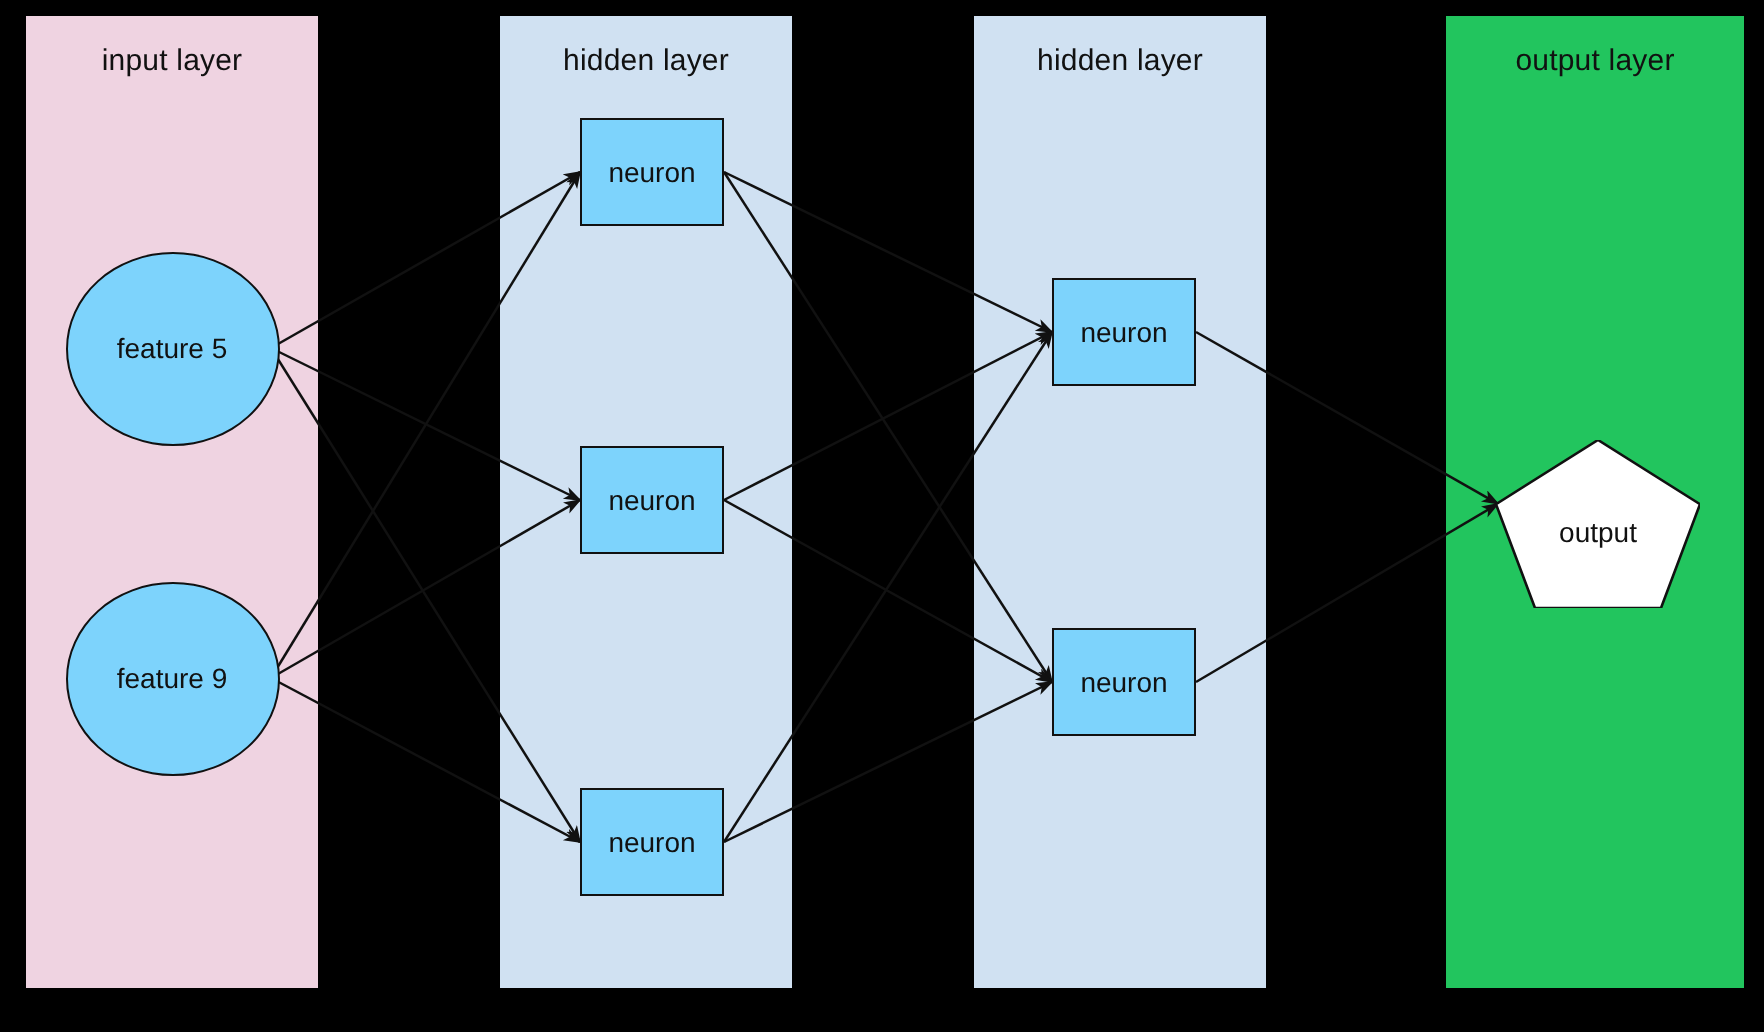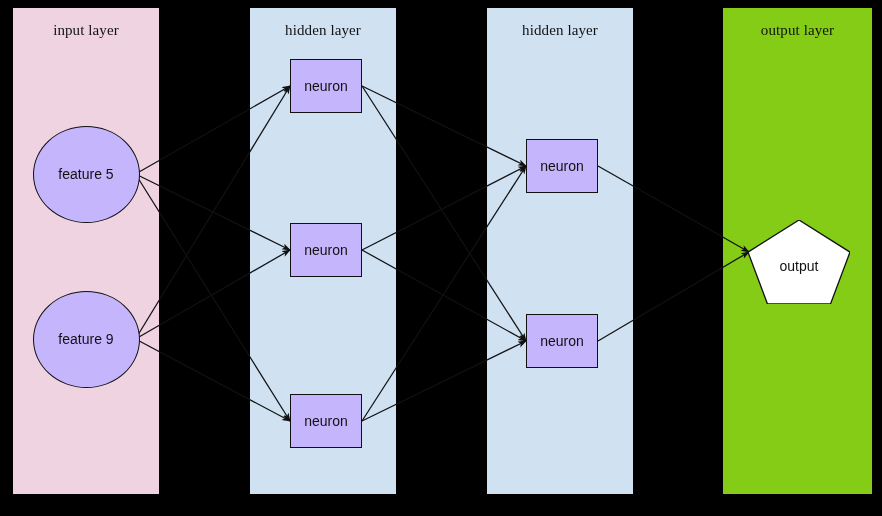--- a/index.html
+++ b/index.html
@@ -1,26 +1,26 @@
 <!DOCTYPE html>
 <html><head>
 <meta charset="utf-8">
 <style>
   html,body{margin:0;padding:0;background:#000;}
   body{width:882px;height:516px;overflow:hidden;
        font-family:"Liberation Sans","DejaVu Sans",sans-serif;}
   #stage{position:relative;width:882px;height:516px;background:#000;}
   .panel{position:absolute;box-sizing:border-box;}
   .panel-title{position:absolute;left:0;right:0;text-align:center;
-      font-size:15px;color:#111;letter-spacing:.1px;font-family:Liberation Serif, serif;}
+      font-size:15px;color:#111;letter-spacing:.1px;}
   svg.links{position:absolute;left:0;top:0;width:882px;height:516px;
       pointer-events:none;overflow:visible;}
   .node{position:absolute;box-sizing:border-box;display:flex;
       align-items:center;justify-content:center;
-      font-size:14px;color:#111;background:#c4b5fd;border:1.3px solid #111;}
+      font-size:14px;color:#111;background:#7dd3fc;border:1.3px solid #111;}
   .node.circle{border-radius:50%;}
   .node.box{border-radius:0;}
   .penta{position:absolute;display:flex;align-items:center;
       justify-content:center;font-size:14px;color:#111;}
   .penta svg{position:absolute;left:0;top:0;}
   .penta span{position:relative;z-index:2;transform:translateY(4px);}
 </style>
 </head>
 <body>
 
@@ -28,21 +28,21 @@
 
   <div class="panel" id="panel-input" style="left: 13px; top: 8px; width: 146px; height: 486px; background: rgb(239, 211, 225);">
     <div class="panel-title" style="top: 14px;">input layer</div>
   </div>
   <div class="panel" id="panel-hidden1" style="left: 250px; top: 8px; width: 146px; height: 486px; background: rgb(208, 225, 242);">
     <div class="panel-title" style="top: 14px;">hidden layer</div>
   </div>
   <div class="panel" id="panel-hidden2" style="left: 487px; top: 8px; width: 146px; height: 486px; background: rgb(208, 225, 242);">
     <div class="panel-title" style="top: 14px;">hidden layer</div>
   </div>
-  <div class="panel" id="panel-output" style="left: 723px; top: 8px; width: 149px; height: 486px; background: #84cc16;">
+  <div class="panel" id="panel-output" style="left: 723px; top: 8px; width: 149px; height: 486px; background: #22c55e;">
     <div class="panel-title" style="top: 14px;">output layer</div>
   </div>
 
   <svg class="links" id="links">
     <defs>
       <marker id="ah" markerWidth="9" markerHeight="9" refX="8" refY="3.2" orient="auto" markerUnits="userSpaceOnUse">
         <path d="M0,0 L9,3.2 L0,6.4 L2.3,3.2 Z" fill="#111"></path>
       </marker>
     </defs>
     <g id="edge-group" stroke="#111" stroke-width="1.25" fill="none">

